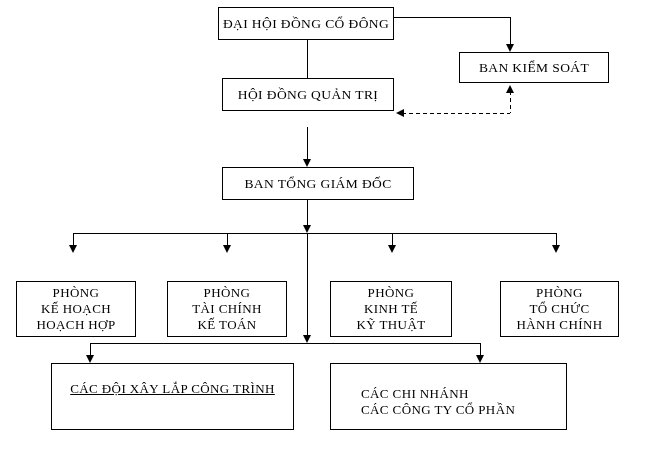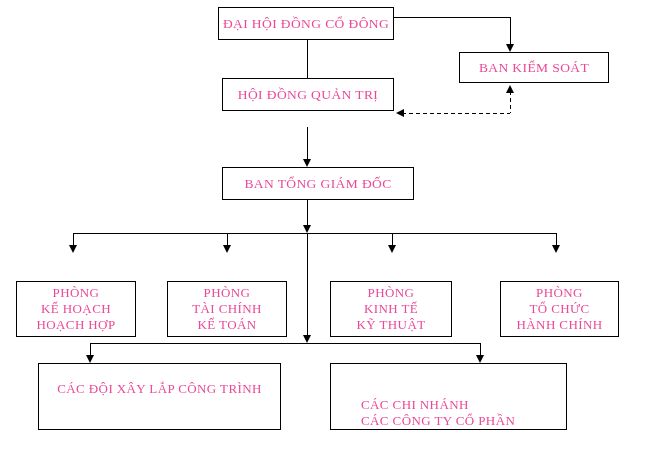--- a/index.html
+++ b/index.html
@@ -6,21 +6,21 @@
     margin: 0;
     padding: 0;
     background: #ffffff;
   }
   .canvas {
     position: relative;
     width: 645px;
     height: 451px;
     background: #ffffff;
     font-family: "Liberation Serif", "DejaVu Serif", serif;
-    color: #ec4899;
+    color: #000000;
     overflow: hidden;
   }
   .wires {
     position: absolute;
     left: 0;
     top: 0;
     z-index: 1;
   }
   .wires line, .wires polyline {
     stroke: #000000;
@@ -52,21 +52,21 @@
     white-space: nowrap;
   }
   .box .line { display: block; }
   .box-dept { font-size: 13px; margin-top: 28px; }
   .box-bottom-left {
     justify-content: flex-start;
     padding-top: 17px;
   }
   .box-bottom-right {
     align-items: flex-start;
-    justify-content: flex-end;
+    justify-content: center;
     text-align: left;
     padding: 11px 0 0 30px;
   }
 </style>
 </head>
 <body>
 
 <div class="canvas">
 
   <svg class="wires" width="645" height="451" viewBox="0 0 645 451">
@@ -157,21 +157,21 @@
     <span class="line">KINH TẾ</span>
     <span class="line">KỸ THUẬT</span>
   </div>
 
   <div class="box box-dept" style="left:500px; top:253px; width:119px; height:56px;">
     <span class="line">PHÒNG</span>
     <span class="line">TỔ CHỨC</span>
     <span class="line">HÀNH CHÍNH</span>
   </div>
 
-  <div class="box box-bottom-left" style="left:38px; top:363px; width:243px; height:67px; font-size:13px;">
+  <div class="box box-bottom-left" style="left:51px; top:363px; width:243px; height:67px; font-size:13px;text-decoration:underline;">
     <span class="line">CÁC ĐỘI XÂY LẮP CÔNG TRÌNH</span>
   </div>
 
   <div class="box box-bottom-right" style="left:330px; top:363px; width:237px; height:67px; font-size:13px;">
     <span class="line">CÁC CHI NHÁNH</span>
     <span class="line">CÁC CÔNG TY CỔ PHẦN</span>
   </div>
 
 </div>
 

